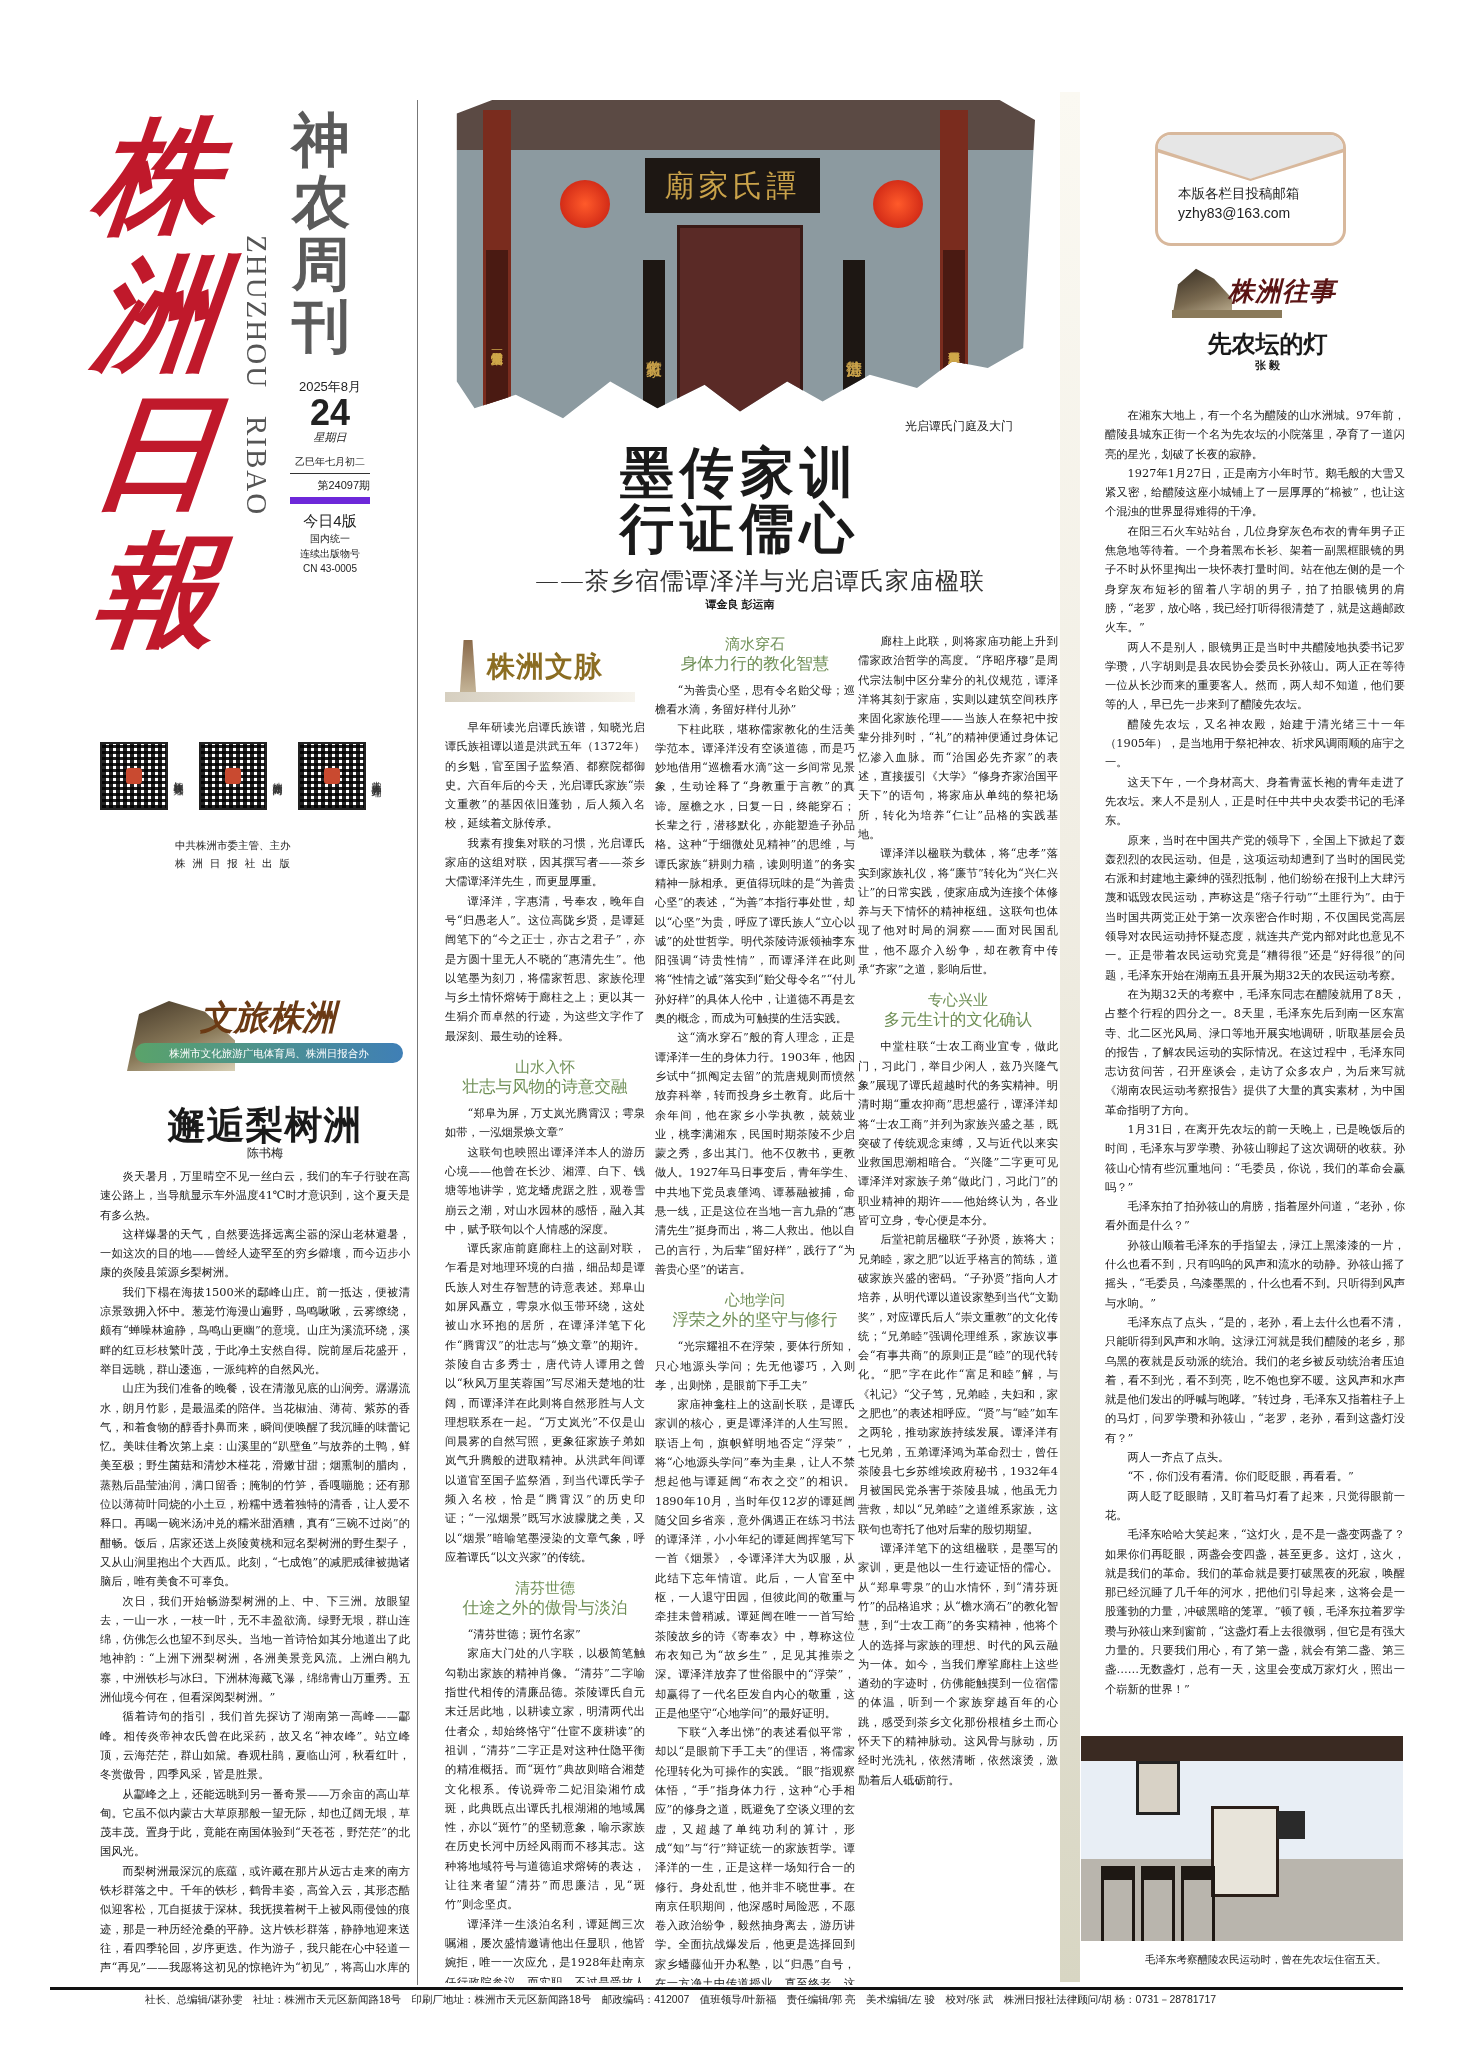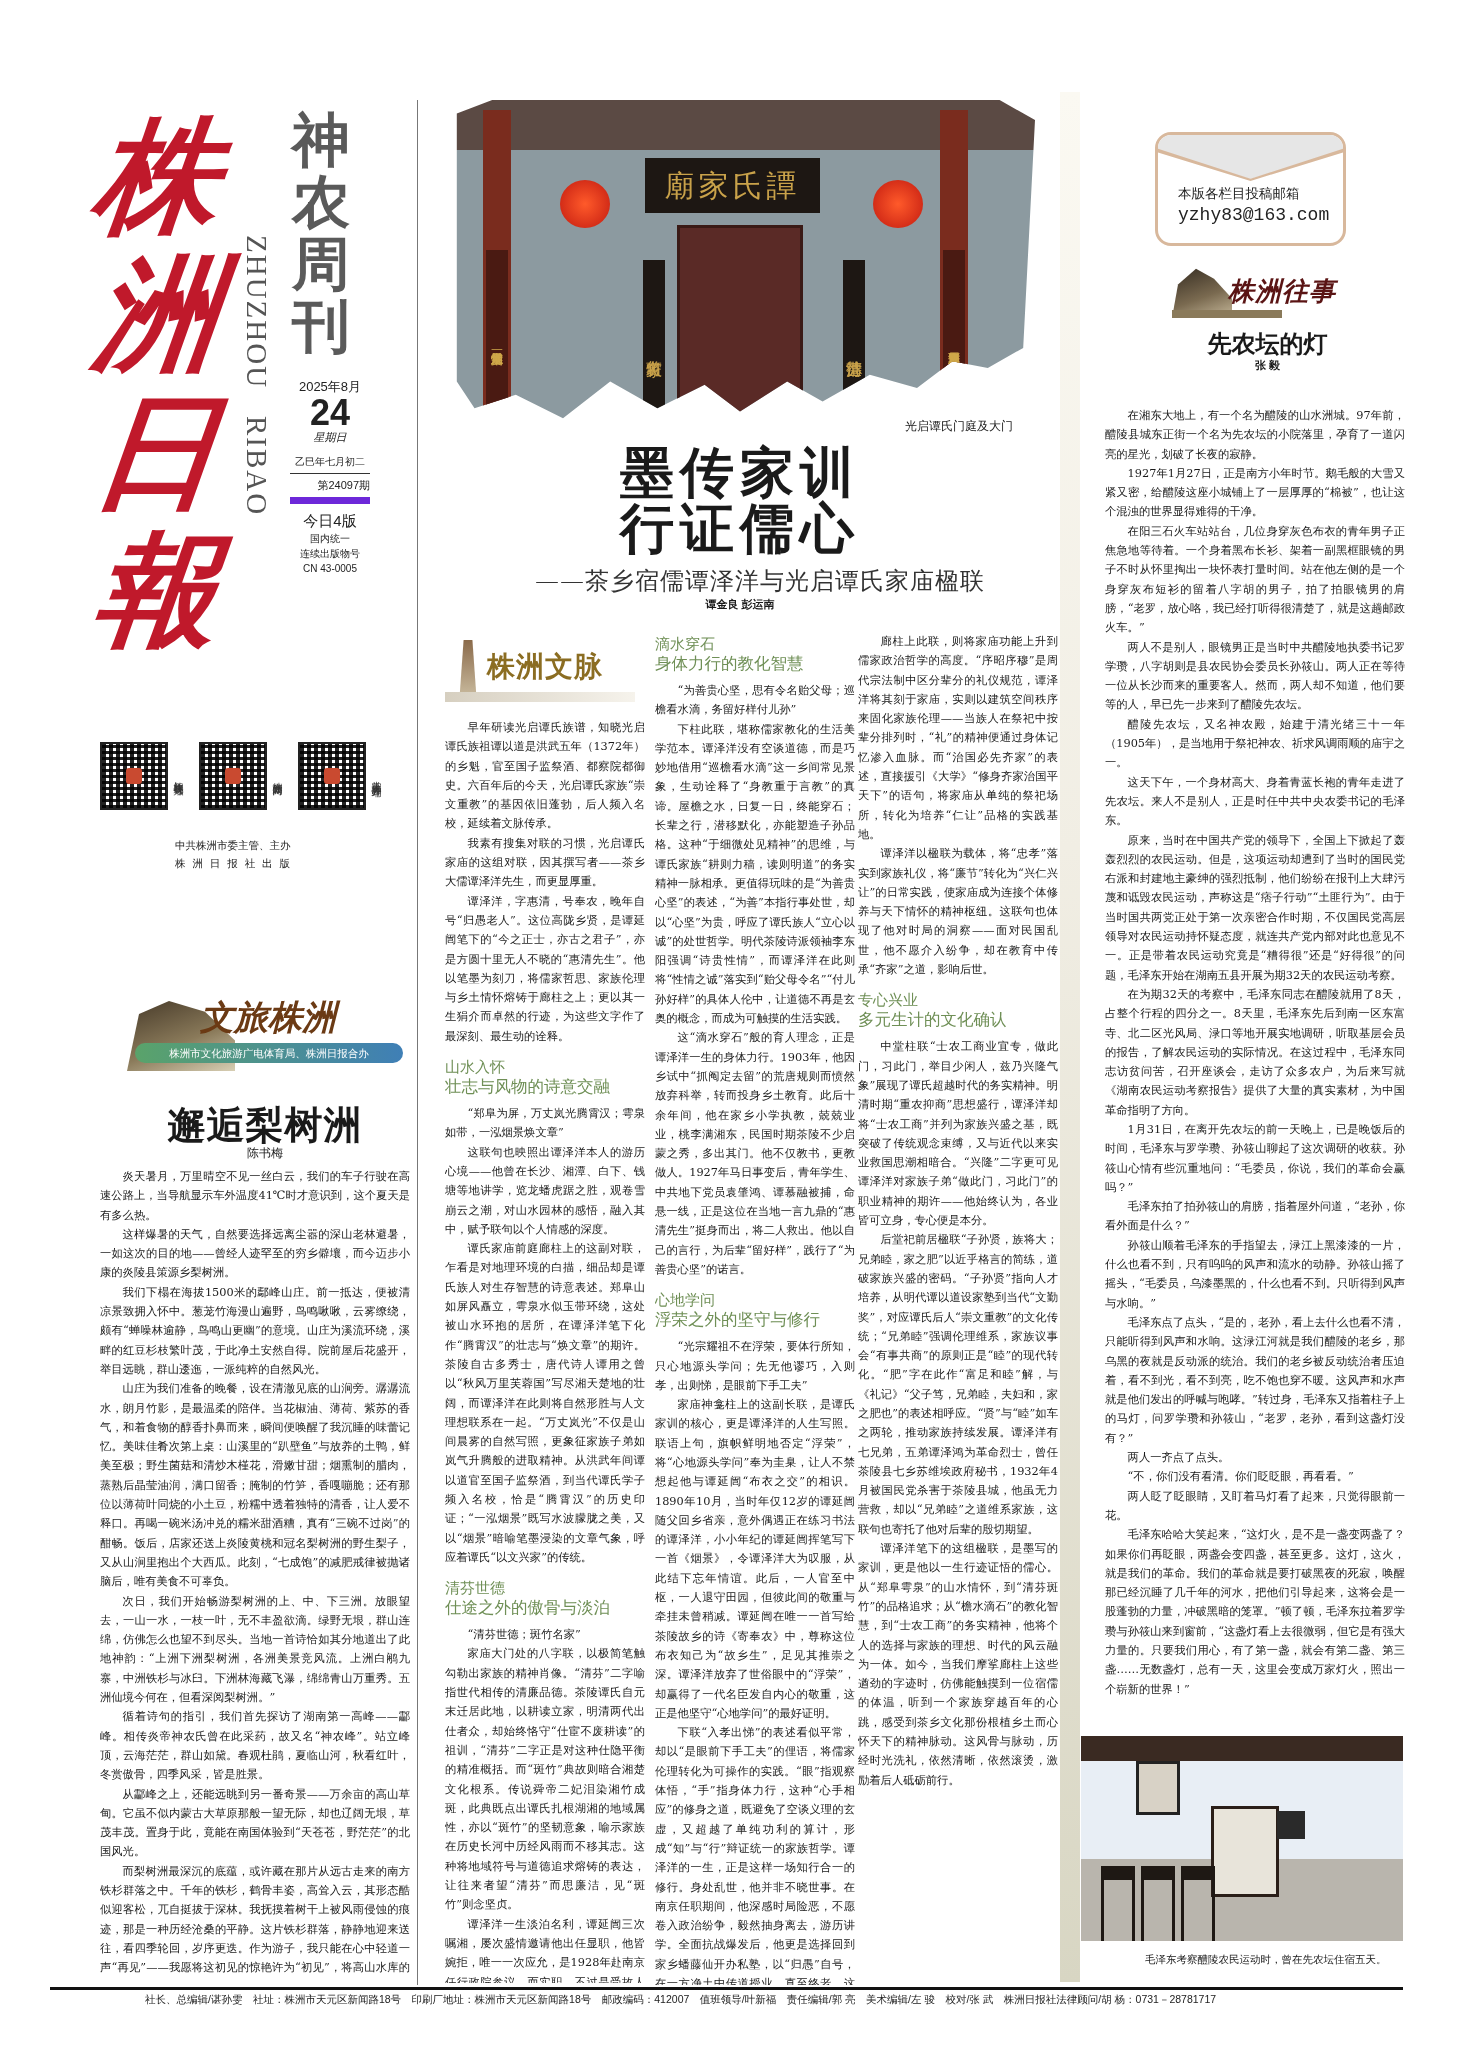--- a/index.html
+++ b/index.html
@@ -53,28 +53,28 @@
   .lead-title{left:445px;top:445px;width:590px;text-align:center;font-family:"DejaVu Sans",sans-serif;font-weight:bold;font-size:54px;line-height:56px;letter-spacing:6px;}
   .lead-sub{left:480px;top:565px;width:560px;text-align:center;font-family:"DejaVu Sans",sans-serif;font-weight:300;font-size:24px;color:#333;letter-spacing:1px;}
   .lead-byline{left:445px;top:597px;width:590px;text-align:center;font-family:"Liberation Sans",sans-serif;font-size:11px;font-weight:bold;}
   .banner-mid{left:445px;top:640px;width:190px;height:62px;}
   .banner-mid .stat{position:absolute;left:12px;top:0;width:22px;height:62px;background:linear-gradient(180deg,#8a6a4a,#cfc2a6);clip-path:polygon(30% 0,70% 0,90% 100%,10% 100%);}
   .banner-mid .title{position:absolute;left:42px;top:8px;font-family:"DejaVu Sans",sans-serif;font-weight:bold;font-size:28px;color:#8b6d22;letter-spacing:1px;}
   .banner-mid .base{position:absolute;left:0;bottom:0;width:190px;height:10px;background:linear-gradient(90deg,#d6cfc0,#f6f3ec);}
   .col-c1{left:445px;top:718px;width:200px;height:1265px;overflow:hidden;}
   .col-c2{left:655px;top:635px;width:200px;height:1350px;overflow:hidden;}
   .col-c3{left:858px;top:632px;width:200px;height:1350px;overflow:hidden;}
-  .subhead{font-family:"DejaVu Sans",sans-serif;text-align:left;color:#6f8f56;font-size:15px;line-height:19px;margin:12px 0 8px 0;text-indent:0;}
+  .subhead{font-family:"DejaVu Sans",sans-serif;text-align:center;color:#6f8f56;font-size:15px;line-height:19px;margin:12px 0 8px 0;text-indent:0;}
   .subhead .l2{font-size:16.5px;}
   
   .mailbox{left:1155px;top:132px;width:185px;height:108px;border:3px solid #d8b89c;border-radius:16px;background:#fff;overflow:hidden;}
   .mailbox .flap{position:absolute;left:0;top:0;width:185px;height:44px;background:#e6e6e6;clip-path:polygon(0 0,100% 0,100% 35%,50% 100%,0 35%);}
   .mailbox .flap-line{position:absolute;left:0;top:0;width:185px;height:46px;background:#d8b89c;clip-path:polygon(0 30%,50% 95%,100% 30%,100% 38%,50% 100%,0 38%);}
   .mailbox .t1{position:absolute;left:20px;top:50px;font-family:"Liberation Sans",sans-serif;font-size:13.5px;color:#222;}
-  .mailbox .t2{position:absolute;left:20px;top:70px;font-family:Liberation Mono, monospace;font-size:18px;color:#222;}
+  .mailbox .t2{position:absolute;left:20px;top:70px;font-family:Liberation Sans, sans-serif;font-size:14px;color:#222;}
   .banner-right{left:1172px;top:262px;width:190px;height:56px;}
   .banner-right .roof{position:absolute;left:0;top:0;width:60px;height:56px;background:linear-gradient(160deg,#2a221a,#7a6a50 60%,#c6b89a);clip-path:polygon(0 100%,10% 40%,40% 12%,70% 30%,100% 65%,100% 100%);}
   .banner-right .title{position:absolute;left:56px;top:12px;font-family:"DejaVu Sans",sans-serif;font-weight:bold;font-style:italic;font-size:26px;color:#5a1414;letter-spacing:1px;}
   .banner-right .base{position:absolute;left:0;bottom:0;width:110px;height:8px;background:#8a7a5a;}
   .headline-right{left:1130px;top:328px;width:275px;text-align:center;font-family:"DejaVu Sans",sans-serif;font-weight:bold;font-size:24px;}
   .byline-right{left:1130px;top:358px;width:275px;text-align:center;font-family:"Liberation Sans",sans-serif;font-size:11px;font-weight:bold;}
   .col-right{left:1105px;top:406px;width:300px;height:1320px;overflow:hidden;}
   .photo-right{left:1081px;top:1736px;width:322px;height:205px;background:linear-gradient(180deg,#3a2a22 0 12%,#e8eef5 12% 60%,#b9b5ad 60% 100%);overflow:hidden;}
   .photo-right .bed{position:absolute;left:130px;top:70px;width:62px;height:85px;border:3px solid #2a1e18;background:#e8e4da;}
   .photo-right .chair{position:absolute;top:130px;width:28px;height:70px;border:3px solid #1e1814;border-top-width:14px;}

